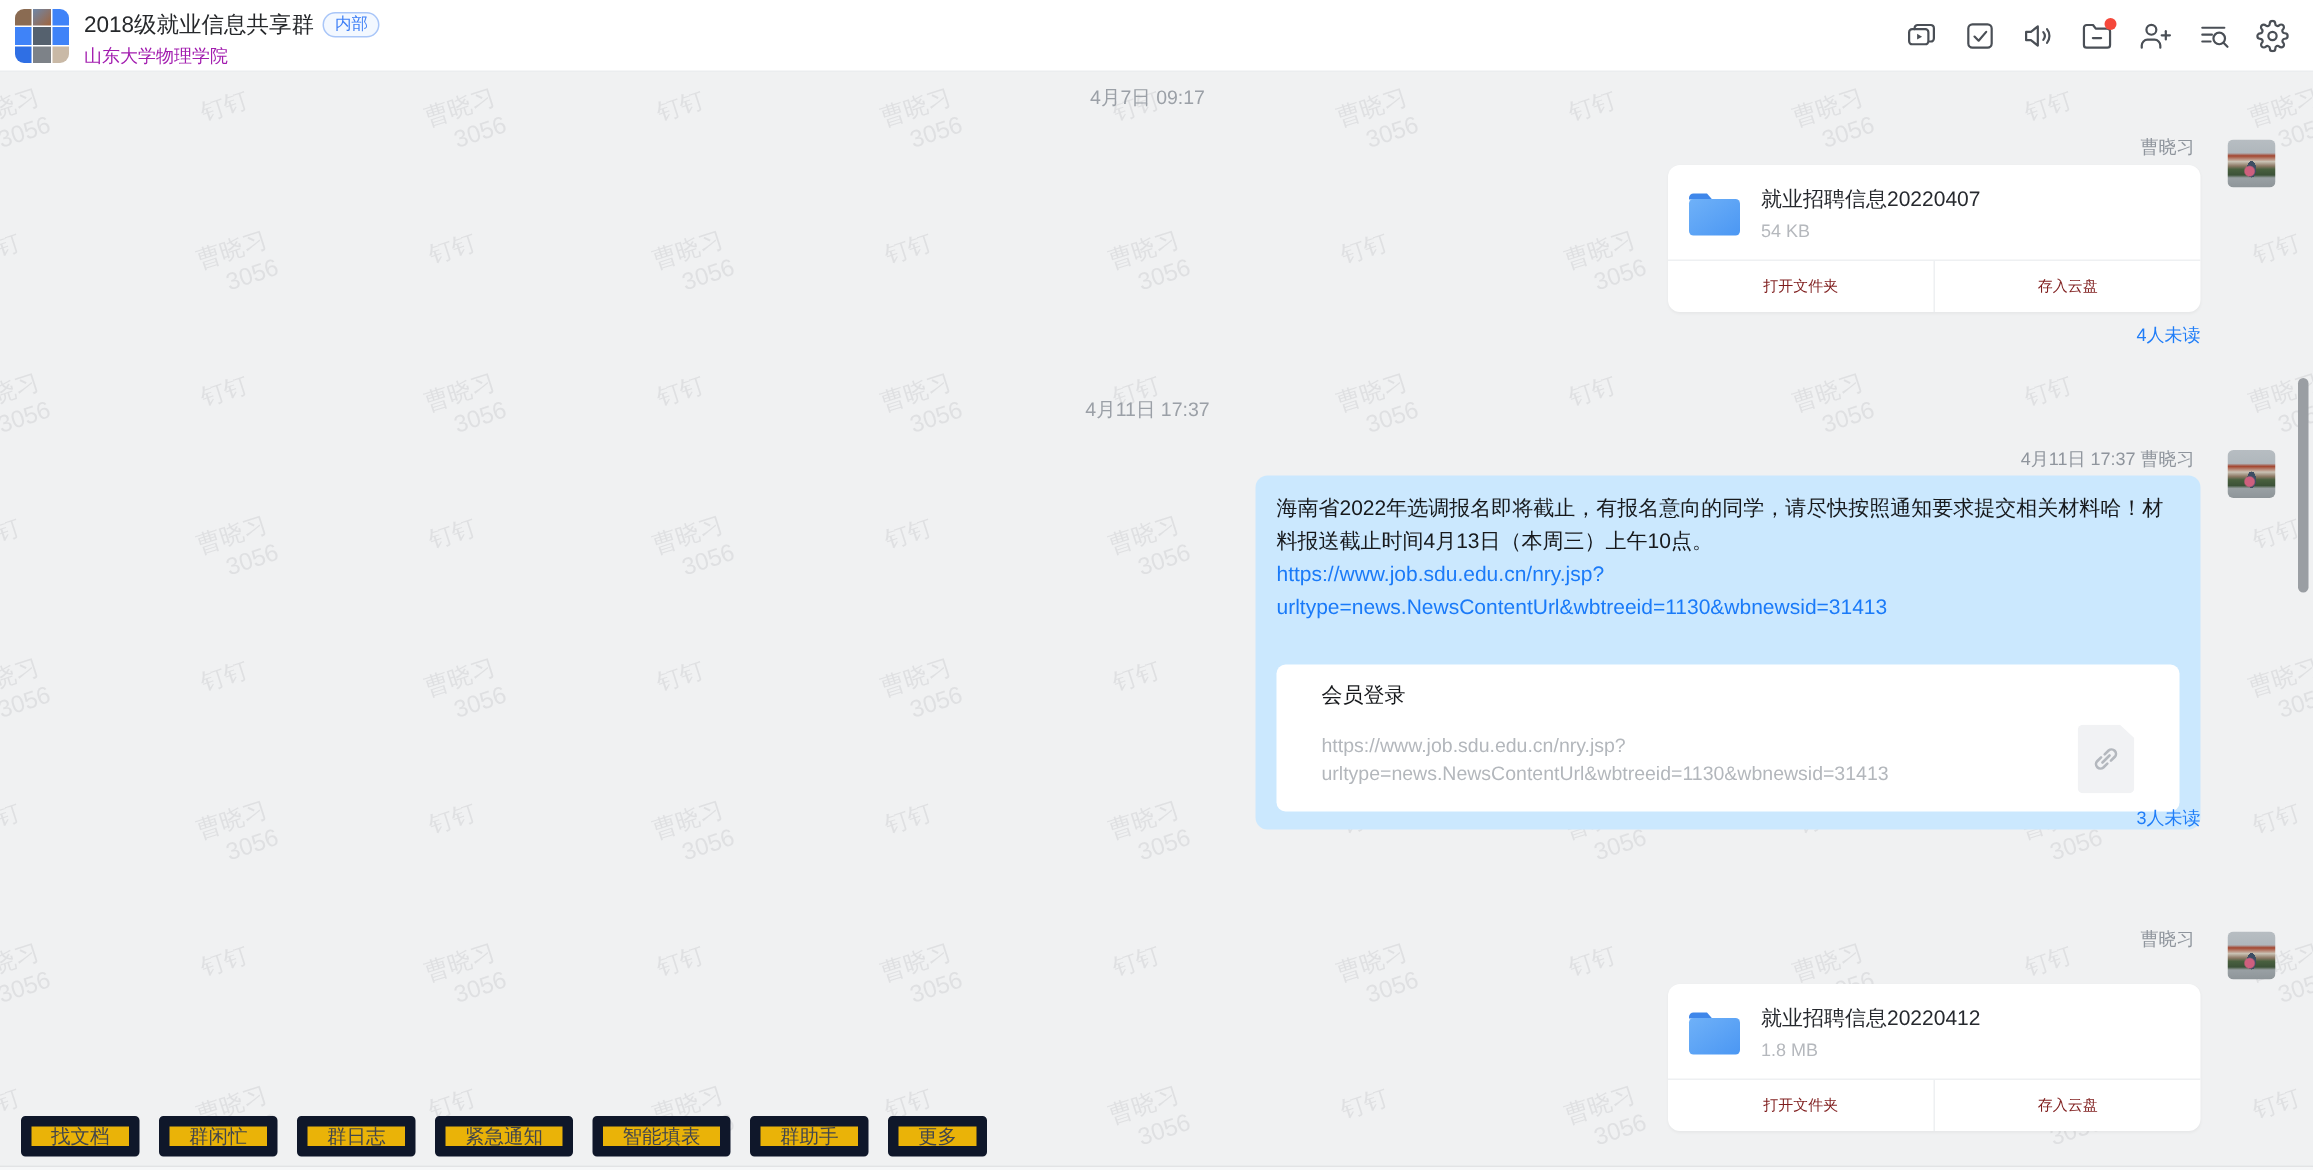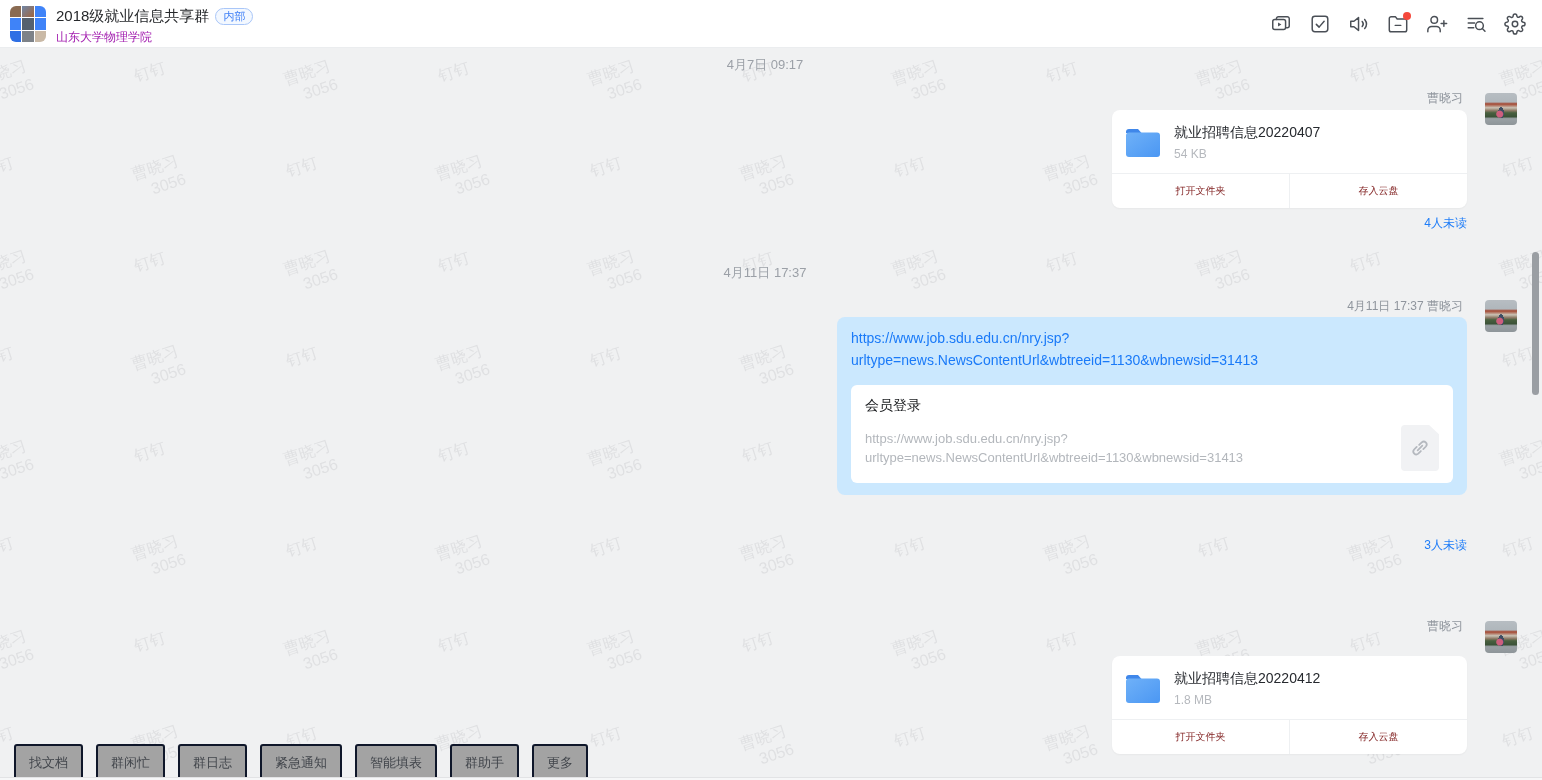--- a/index.html
+++ b/index.html
@@ -48,33 +48,33 @@
   .fc-size { font-size:12px; color:#b5b8bd; margin-top:5px; }
   .fc-footer { border-top:1px solid #eef0f2; display:flex; height:35px; }
   .fc-action { flex:1; display:flex; align-items:center; justify-content:center;
                font-size:10px; color:#7f1d1d; cursor:pointer; }
   .fc-action.second { border-left:1px solid #eef0f2; }
 
   .bubble { position:absolute; right:75px; width:630px; background:#cbe8fe; border-radius:8px;
             padding:10px 14px 12px 14px; }
   .bubble-text { font-size:14px; color:#17191c; line-height:22px; }
   .bubble-link { font-size:14px; color:#1a7af8; line-height:22px; cursor:pointer; }
-  .link-card { margin-top:14px; background:#fff; border-radius:6px; padding:12px 14px; cursor:pointer; }
+  .link-card { margin-top:28px; background:#fff; border-radius:6px; padding:12px 30px; cursor:pointer; }
   .lc-title { font-size:14px; color:#17191c; }
   .lc-row { display:flex; align-items:center; gap:14px; margin-top:10px; }
   .lc-urls { flex:1; font-size:13px; color:#b3b7bc; line-height:19px; word-break:break-all; }
   .lc-icon { width:38px; height:46px; background:#f1f2f4; border-radius:4px; flex:0 0 38px;
              clip-path:polygon(0 0, 74% 0, 100% 20%, 100% 100%, 0 100%);
              display:flex; align-items:center; justify-content:center; }
   .lc-icon svg { stroke:#b4b8be; fill:none; stroke-width:2; stroke-linecap:round; }
 
   
   .toolbar { position:absolute; left:14px; top:696px; display:flex; gap:13px; z-index:3; }
-  .tb-btn { height:37px; padding:0 13px; display:flex; align-items:center; font-size:13px; color:#42464c;
-            background:#a3a3a3; border:2px solid #0f172a; border-radius:3px; cursor:pointer; white-space:nowrap; }
+  .tb-btn { height:27px; padding:0 13px; display:flex; align-items:center; font-size:13px; color:#42464c;
+            background:#eab308; border:7px solid #0f172a; border-radius:3px; cursor:pointer; white-space:nowrap; }
   .bottom-line { position:absolute; left:0; right:0; top:729px; border-top:1px solid #e2e3e5;
                  background:#f6f7f8; height:3px; z-index:3; }
 
   .scroll-thumb { position:absolute; right:3px; top:204px; width:7px; height:143px; border-radius:4px;
                   background:#9a9ea3; z-index:5; cursor:pointer; }
 </style>
 </head>
 <body>
 
 <div class="header">
@@ -270,20 +270,21 @@
         <div class="fc-action second">存入云盘</div>
       </div>
     </div>
     <div class="unread" style="top:167px">4人未读</div>
 
     <div class="ts" style="top:216px">4月11日 17:37</div>
 
     <div class="sender" style="top:250px">4月11日 17:37 曹晓习</div>
     <div class="avatar" style="top:252px"></div>
     <div class="bubble" style="top:269px">
+      <div class="bubble-text">海南省2022年选调报名即将截止，有报名意向的同学，请尽快按照通知要求提交相关材料哈！材料报送截止时间4月13日（本周三）上午10点。</div>
       <div class="bubble-link">
         <div>https://www.job.sdu.edu.cn/nry.jsp?</div>
         <div>urltype=news.NewsContentUrl&amp;wbtreeid=1130&amp;wbnewsid=31413</div>
       </div>
       <div class="link-card">
         <div class="lc-title">会员登录</div>
         <div class="lc-row">
           <div class="lc-urls">
             <div>https://www.job.sdu.edu.cn/nry.jsp?</div>
             <div>urltype=news.NewsContentUrl&amp;wbtreeid=1130&amp;wbnewsid=31413</div>

